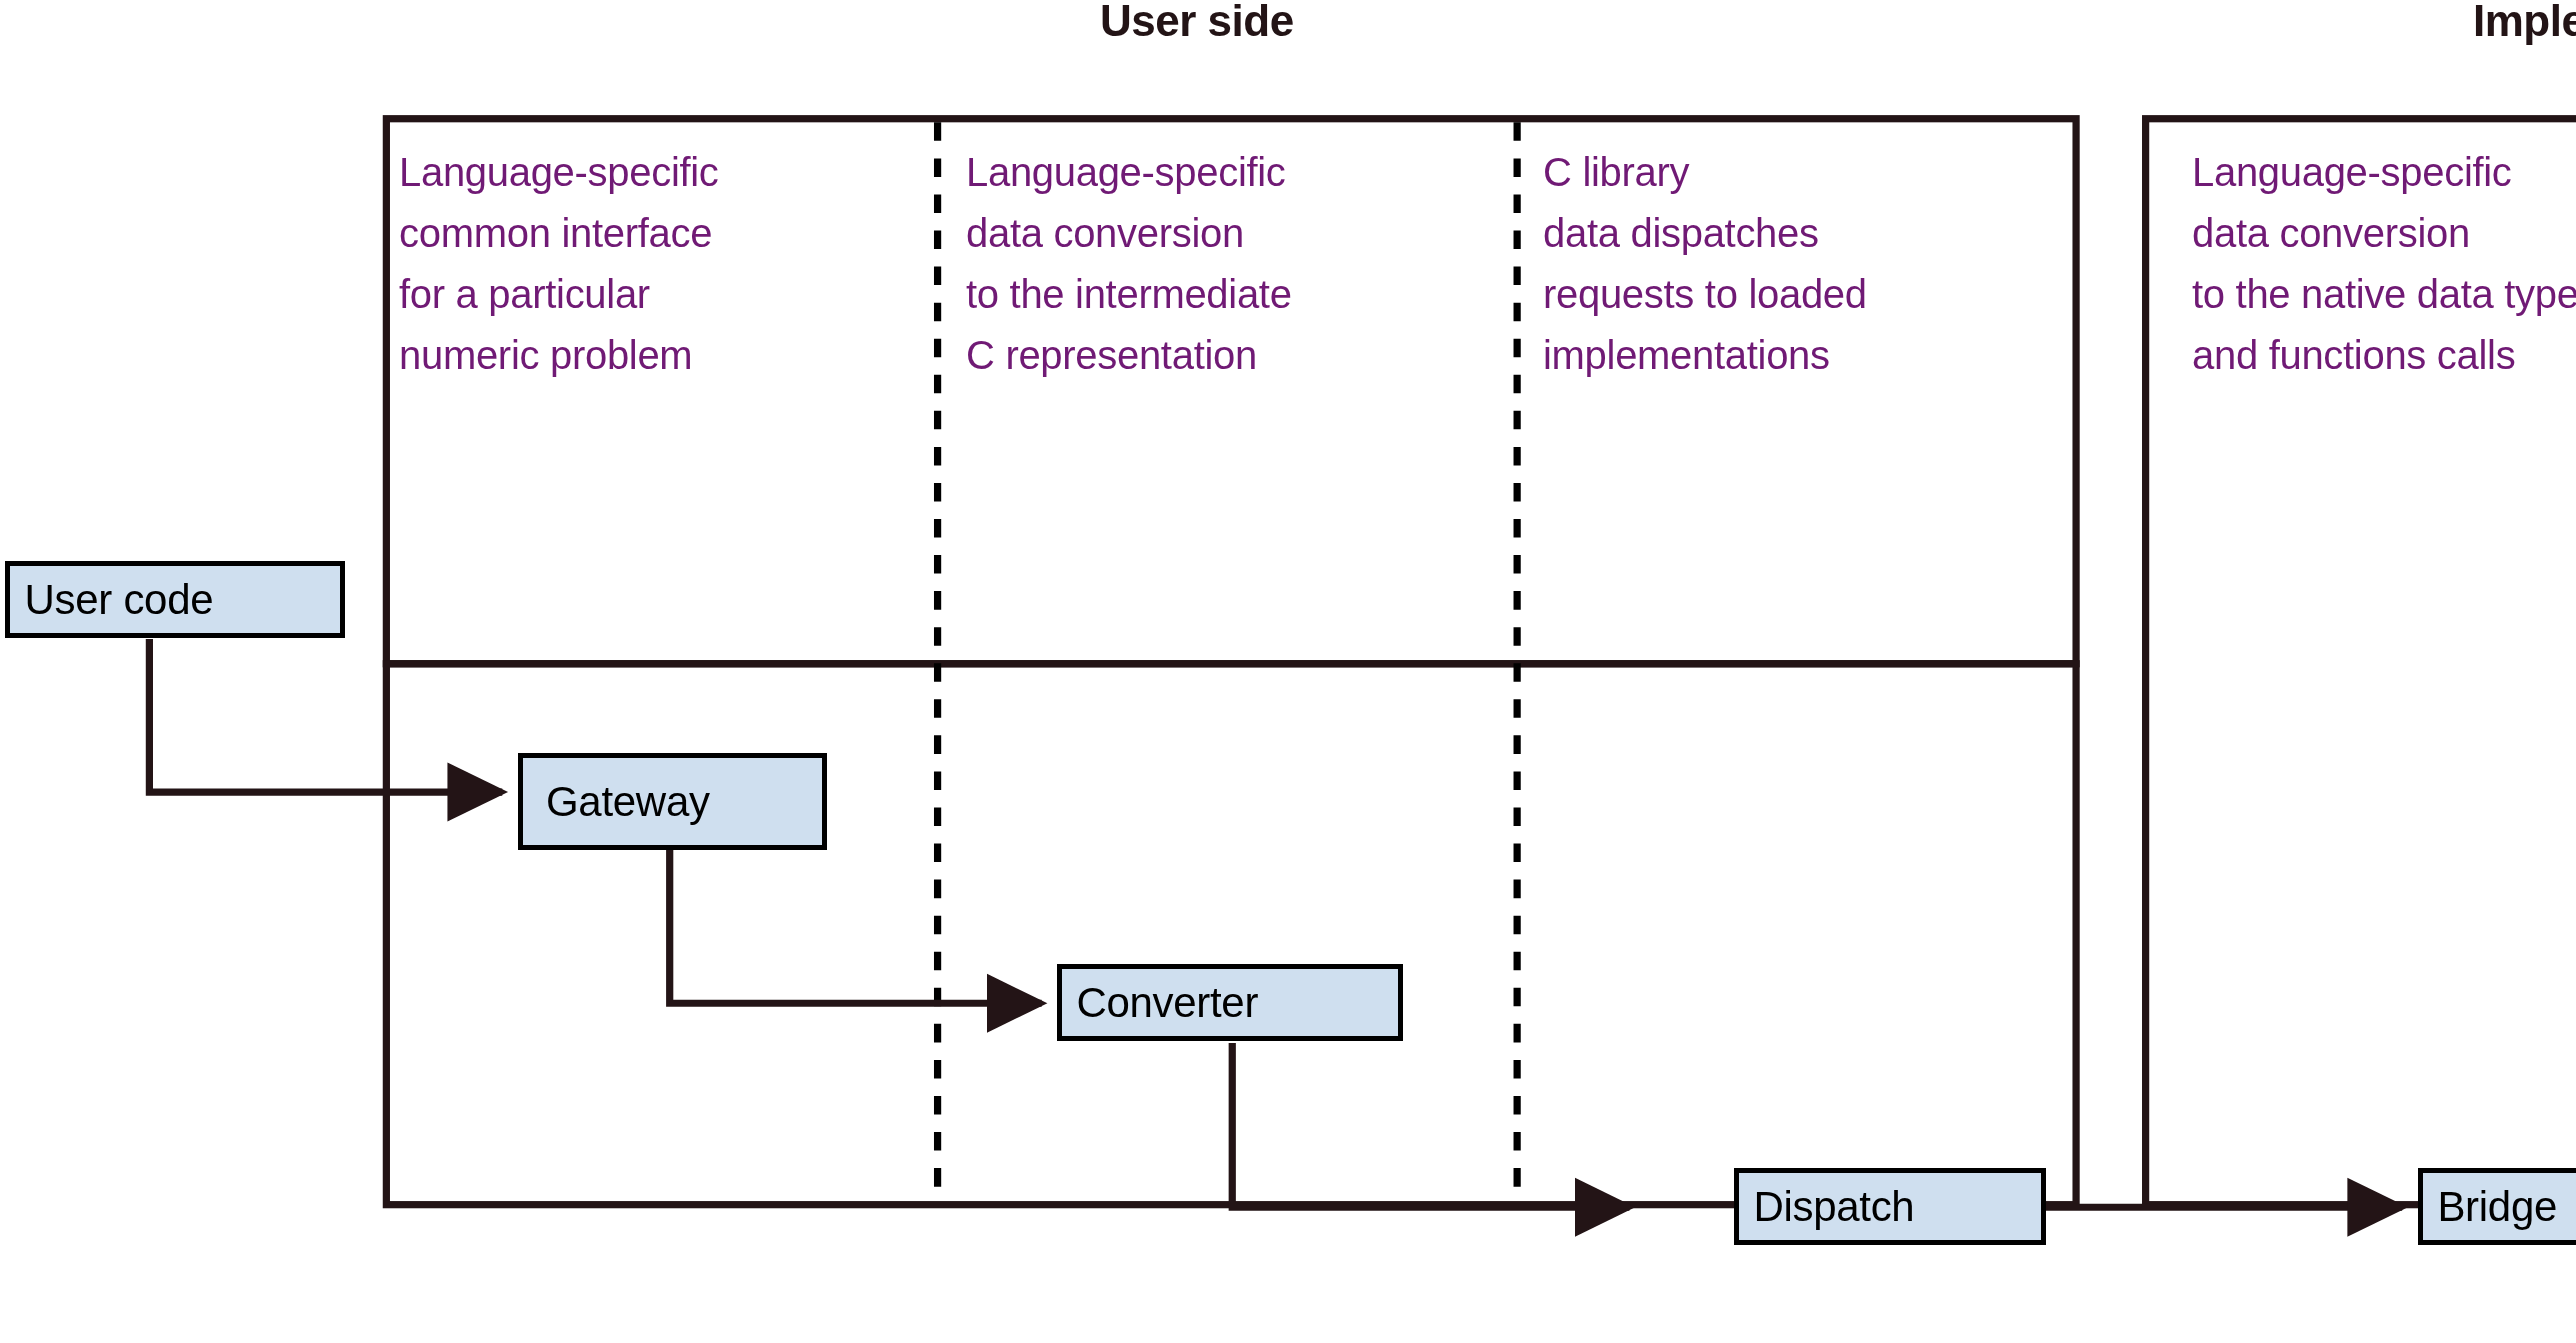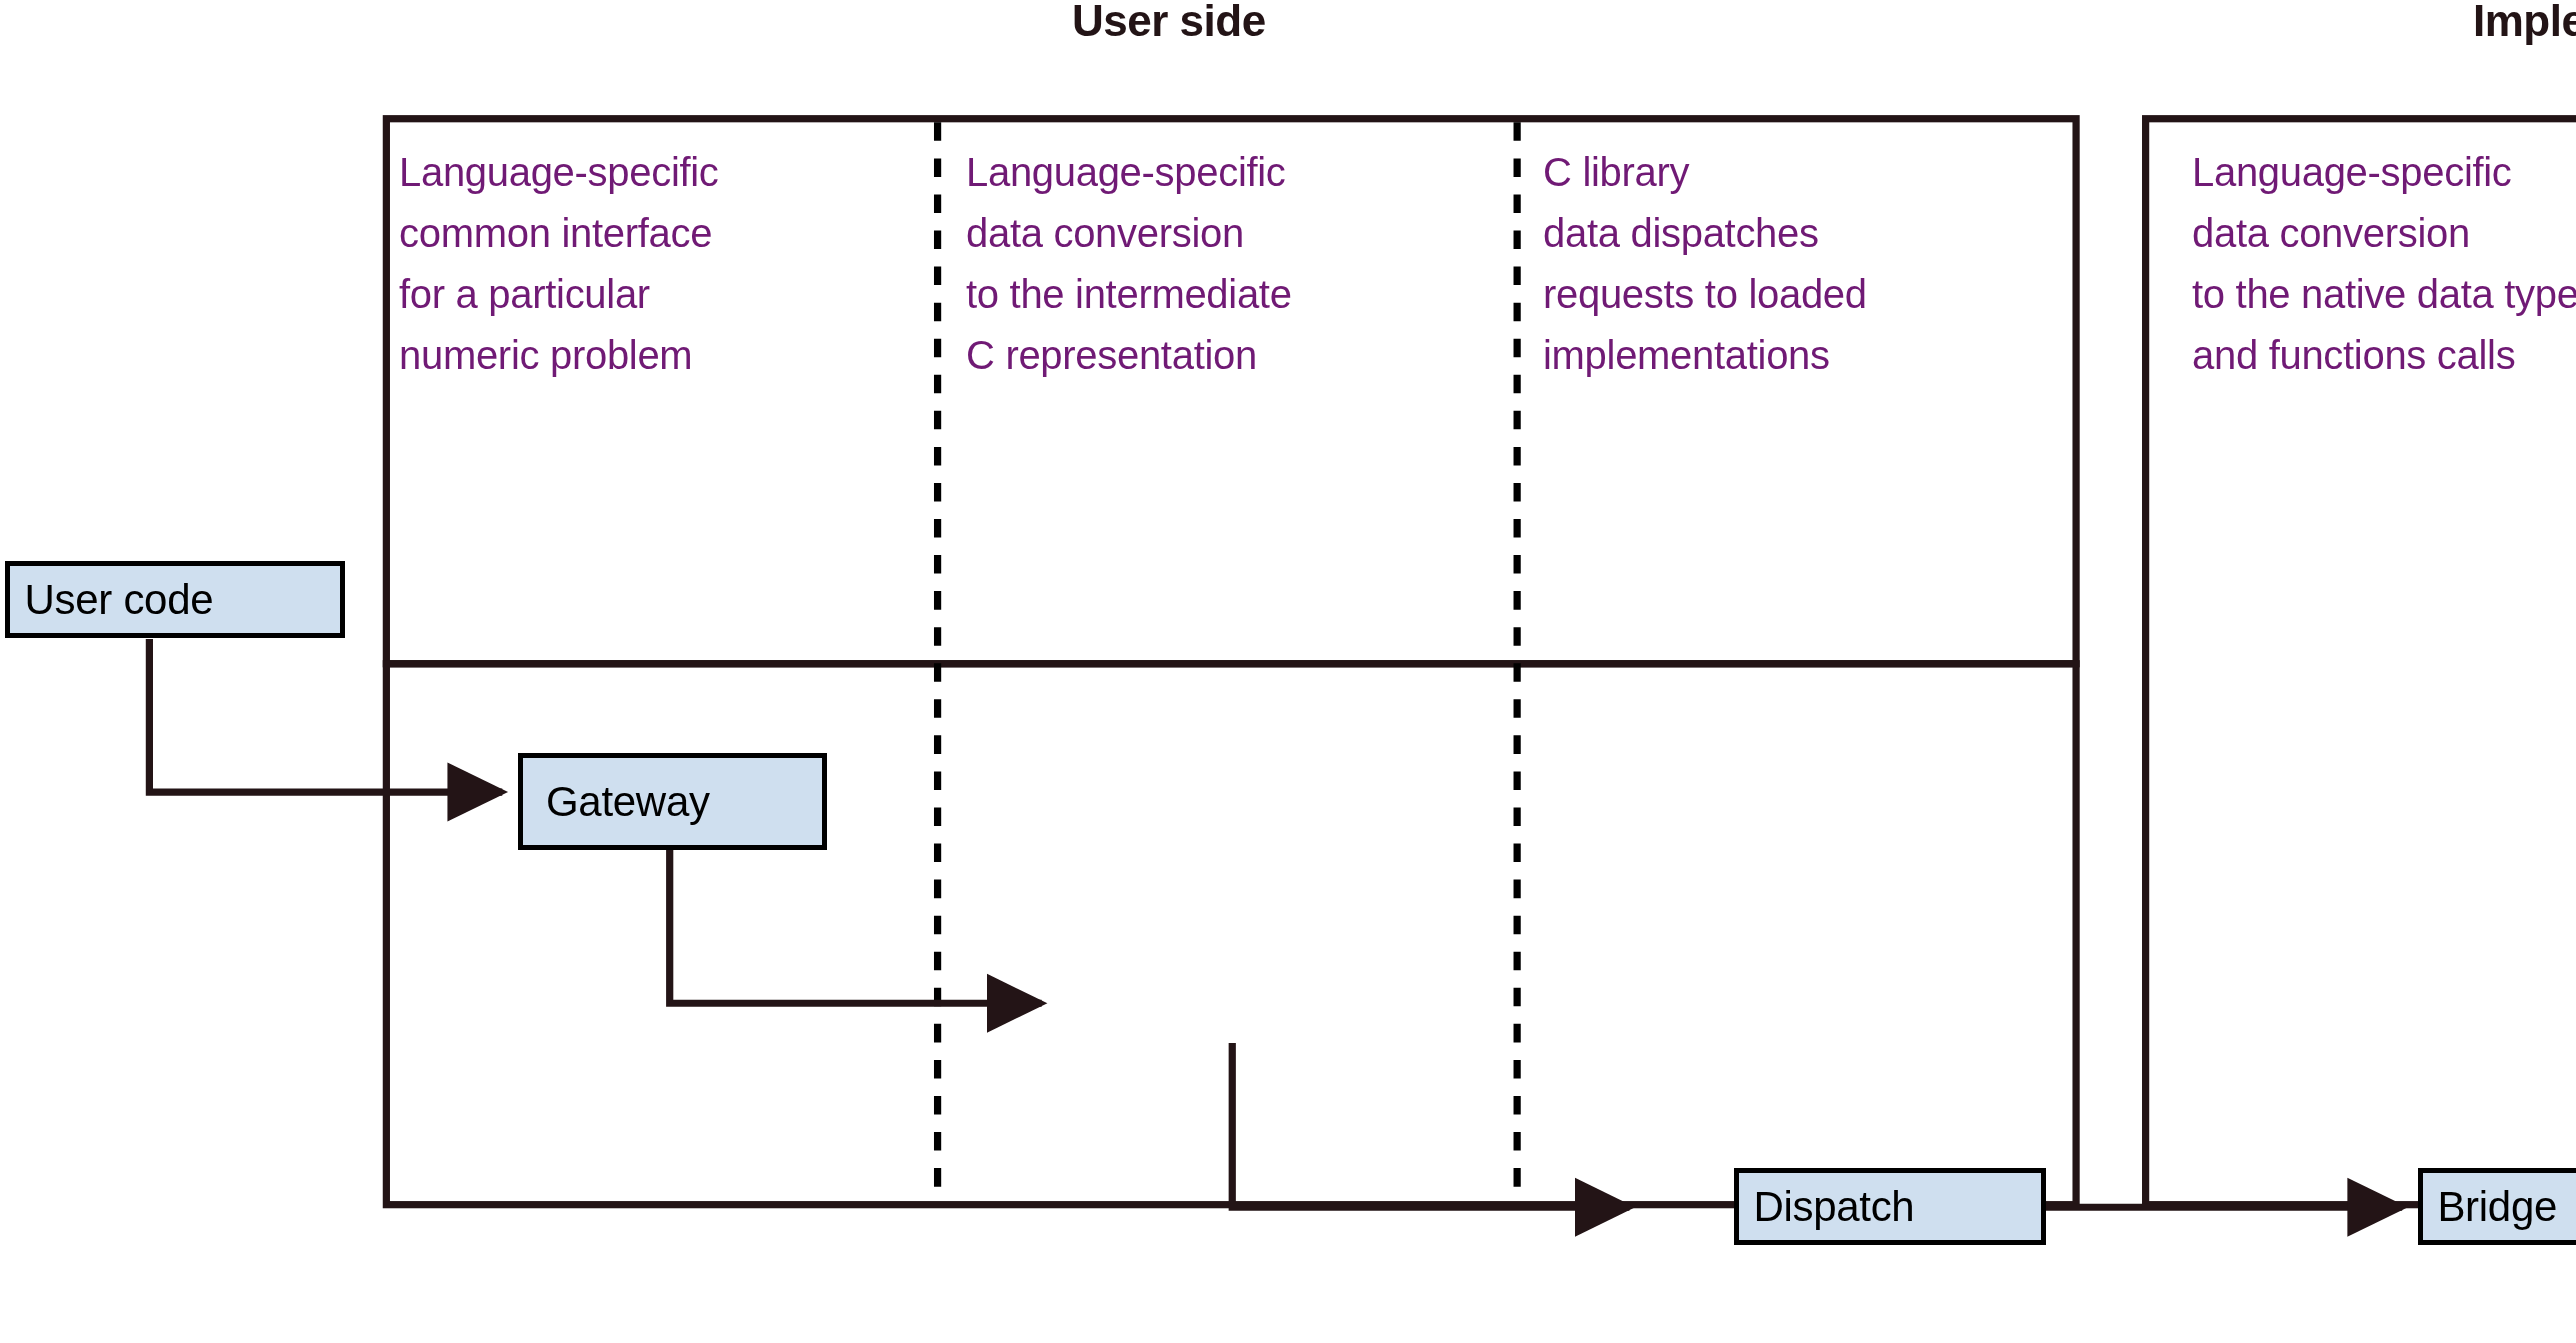--- a/index.html
+++ b/index.html
@@ -16,21 +16,21 @@
   
   .side-title{
     position:absolute;
     font-weight:bold;
     font-size:44px;
     line-height:1;
     color:#231416;
     white-space:nowrap;
     letter-spacing:-0.5px;
   }
-  #title-user{left:1072px;top:-1px;text-align:right;}
+  #title-user{left:1100px;top:-1px;text-align:right;}
   #title-impl{left:2473px;top:-1px;}
 
   
   .col-text{
     position:absolute;
     font-size:40px;
     line-height:61px;
     color:#701a75;
     white-space:pre-line;
     letter-spacing:-0.3px;
@@ -122,20 +122,23 @@
 and functions calls</div>
 
   <div class="node" id="node-usercode">
     <span class="lbl">User code</span>
   </div>
 
   <div class="node" id="node-gateway">
     <span class="lbl">Gateway</span>
   </div>
 
+  <div class="node" id="node-converter">
+    <span class="lbl">Converter</span>
+  </div>
 
   <div class="node" id="node-dispatch">
     <span class="lbl">Dispatch</span>
   </div>
 
   <div class="node" id="node-bridge">
     <span class="lbl">Bridge</span>
   </div>
 
 </div>

